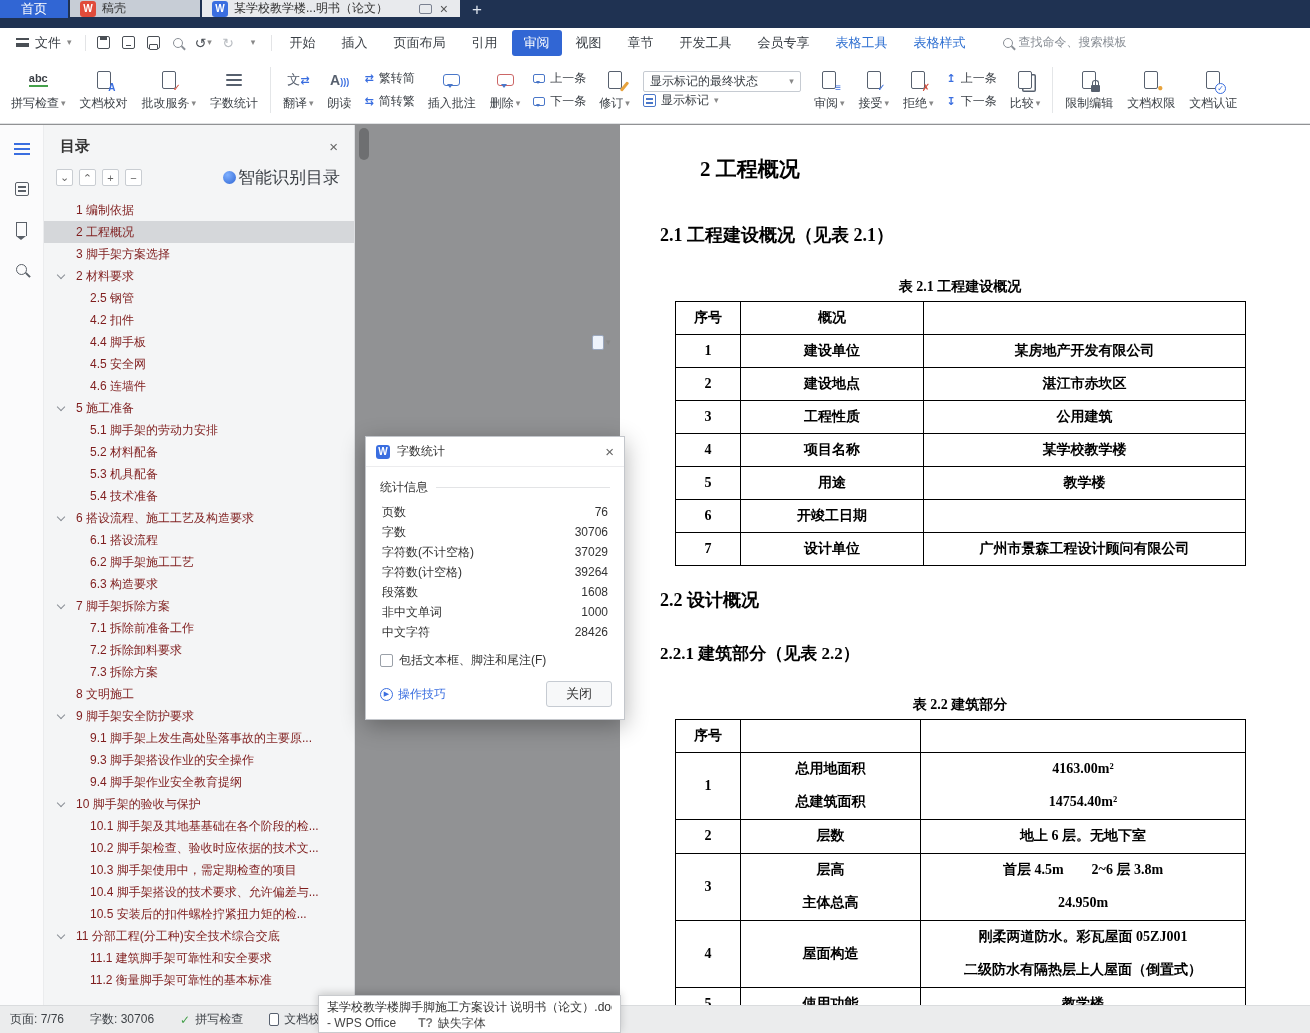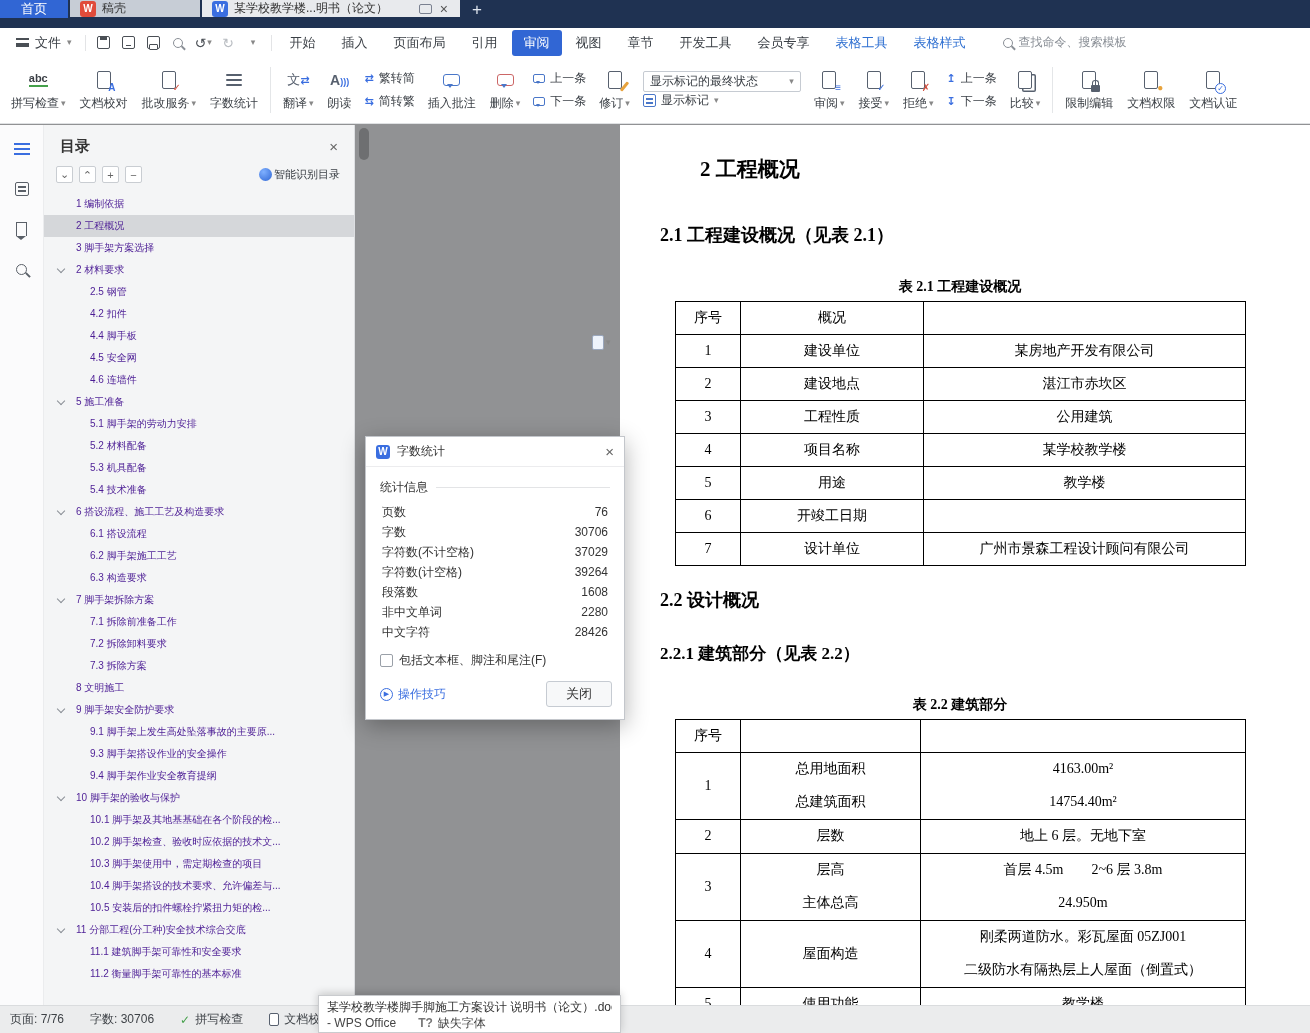--- a/index.html
+++ b/index.html
@@ -72,40 +72,40 @@
 .bmk::after{content:"";position:absolute;left:-1px;bottom:-4px;border-left:5px solid transparent;border-right:5px solid transparent;border-top:4px solid #5a6068}
 .magd{width:11px;height:11px;border:1.8px solid #5a6068;border-radius:50%;position:relative}
 .magd::after{content:"";position:absolute;width:6px;height:1.8px;background:#5a6068;transform:rotate(45deg);right:-5px;bottom:-2px}
 
 .tocpanel{position:absolute;left:44px;top:125px;bottom:28px;width:311px;background:#f4f5f6;border-right:1px solid #dddfe2;display:flex;flex-direction:column}
 .toc-h{display:flex;align-items:center;justify-content:space-between;padding:12px 16px 6px 16px}
 .toc-title{font-size:15px;font-weight:bold;color:#333}
 .x{color:#666;font-size:15px;cursor:pointer}
 .toc-tools{display:flex;align-items:center;padding:4px 14px 8px 12px;gap:6px}
 .tbx{width:17px;height:17px;border:1px solid #c9cdd2;border-radius:2px;background:#fff;display:flex;align-items:center;justify-content:center;color:#666;font-size:11px;cursor:pointer}
-.smart{margin-left:auto;display:flex;align-items:center;gap:2px;font-size:11px;color:#3a3f45;cursor:pointer}
+.smart{margin-left:auto;display:flex;align-items:center;gap:2px;font-size:17px;color:#3a3f45;cursor:pointer}
 .dot{width:13px;height:13px;border-radius:50%;background:radial-gradient(circle at 35% 30%,#7fb0ff,#2f66d4)}
 .toc-list{flex:1;overflow:hidden;padding-top:2px}
-.ti{height:22px;line-height:22px;padding-left:32px;font-size:10px;color:#4c1d95;white-space:nowrap;overflow:hidden;position:relative;cursor:pointer}
+.ti{height:22px;line-height:22px;padding-left:32px;font-size:12px;color:#7f1d1d;white-space:nowrap;overflow:hidden;position:relative;cursor:pointer}
 .ti.l2{padding-left:46px}
 .ti.sel{background:#d5d7da}
 .cv{position:absolute;left:14px;top:7px;width:6px;height:6px;border-right:1.3px solid #8a8f96;border-bottom:1.3px solid #8a8f96;transform:rotate(45deg)}
 
 .docarea{position:absolute;left:356px;top:125px;right:0;bottom:28px;background:#919294;overflow:hidden}
 .docthumb{position:absolute;left:3px;top:3px;width:10px;height:32px;background:#6e6f71;border-radius:5px;cursor:pointer}
 .page{position:absolute;left:264px;top:0;width:700px;height:100%;background:#fff;font-family:"Liberation Serif","DejaVu Serif",serif;color:#000;cursor:text}
 .pqi{position:absolute;left:236px;top:210px;display:flex;align-items:center;gap:2px;color:#9aa7bd;cursor:pointer}
 .pp{width:12px;height:15px;border:1.5px solid #9aa7bd;border-radius:2px;background:#eef3fb}
 .d-h1{font-size:21px;font-weight:bold;margin:30px 0 0 80px}
 .d-h2{font-size:18px;font-weight:bold;margin-left:40px;margin-top:40px}
 .d-h2b{margin-top:22px}
 .d-h3{font-size:17px;font-weight:bold;margin:30px 0 0 40px}
 .cap{font-size:14px;font-weight:bold;text-align:center;margin-top:31px;width:570px;margin-left:55px}
 .dtable{border-collapse:collapse;margin:5px 0 0 55px;font-size:14px;table-layout:fixed;width:570px;border:1.5px solid #000}
-.dtable td,.dtable th{border:1px solid #000;text-align:center;vertical-align:middle;font-weight:normal;padding:0 4px;height:33px;line-height:1.3;overflow:hidden}
+.dtable td,.dtable th{border:1px solid #000;text-align:center;vertical-align:middle;font-weight:bold;padding:0 4px;height:33px;line-height:1.3;overflow:hidden}
 .ln{height:33px;display:flex;align-items:center;justify-content:center}
 .pre{white-space:pre}
 
 .wcdlg{position:absolute;left:365px;top:436px;width:260px;background:#fff;border:1px solid #c3c6cb;box-shadow:0 6px 22px rgba(0,0,0,.3);z-index:40;font-size:12px;color:#333}
 .wc-t{height:30px;display:flex;align-items:center;gap:7px;padding:0 10px;border-bottom:1px solid #ececee}
 .wc-ttl{flex:1}
 .wc-b{padding:12px 14px 0 14px}
 .wc-sec{display:flex;align-items:center;gap:8px;color:#333}
 .wc-sec::after{content:"";flex:1;height:1px;background:#e3e4e6}
 .wc-row{display:flex;justify-content:space-between;height:20px;align-items:center;padding:0 2px}
@@ -614,21 +614,21 @@
       <div class="wc-row">
           <span>字符数(计空格)</span>
           <span>39264</span>
         </div>
       <div class="wc-row">
           <span>段落数</span>
           <span>1608</span>
         </div>
       <div class="wc-row">
           <span>非中文单词</span>
-          <span>2280</span>
+          <span>1000</span>
         </div>
       <div class="wc-row">
           <span>中文字符</span>
           <span>28426</span>
         </div>
     </div>
     <div class="wc-chk">
       <span class="cb"></span>
       <span>包括文本框、脚注和尾注(F)</span>
     </div>

